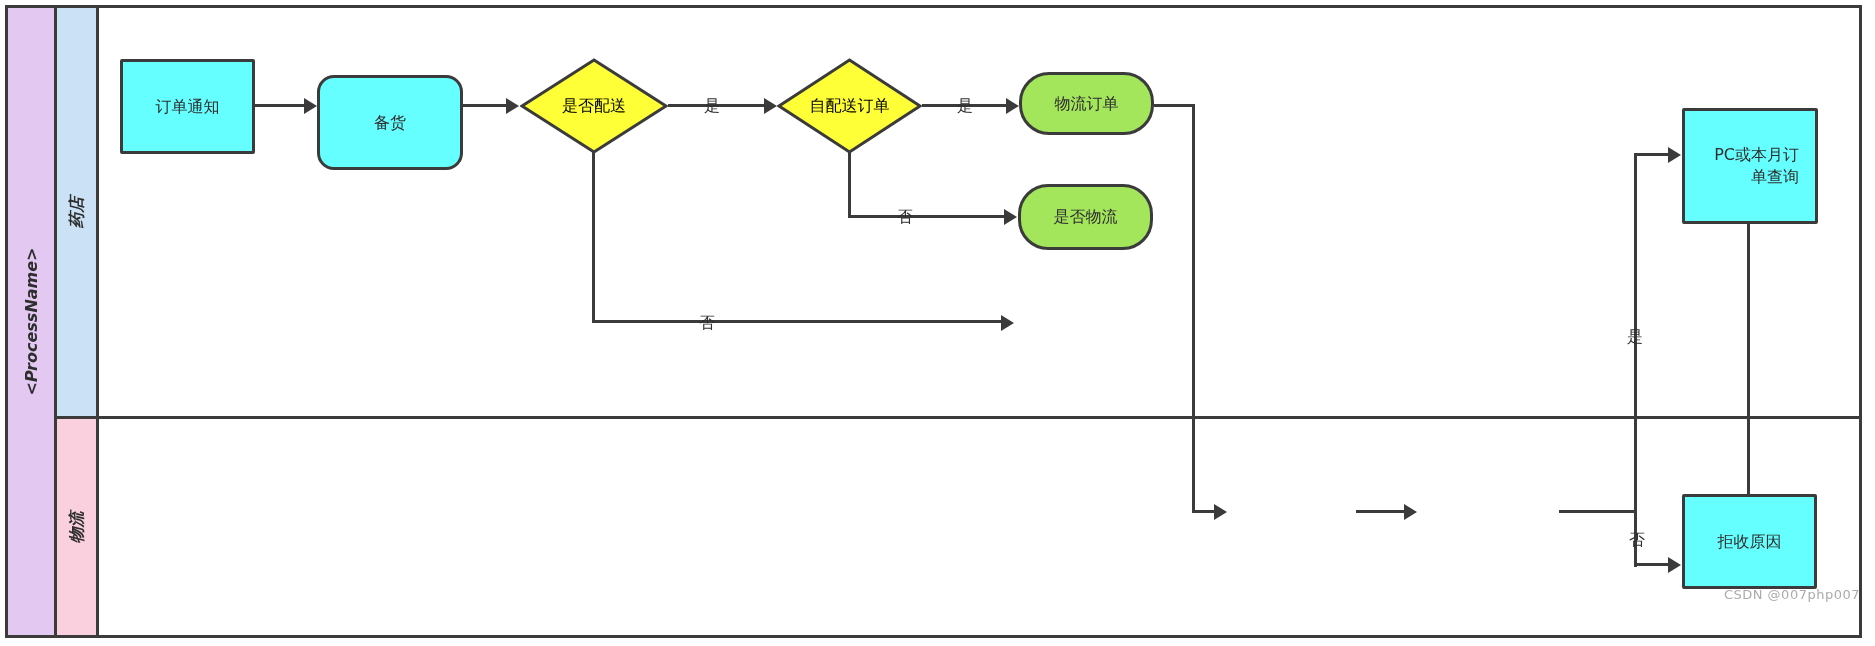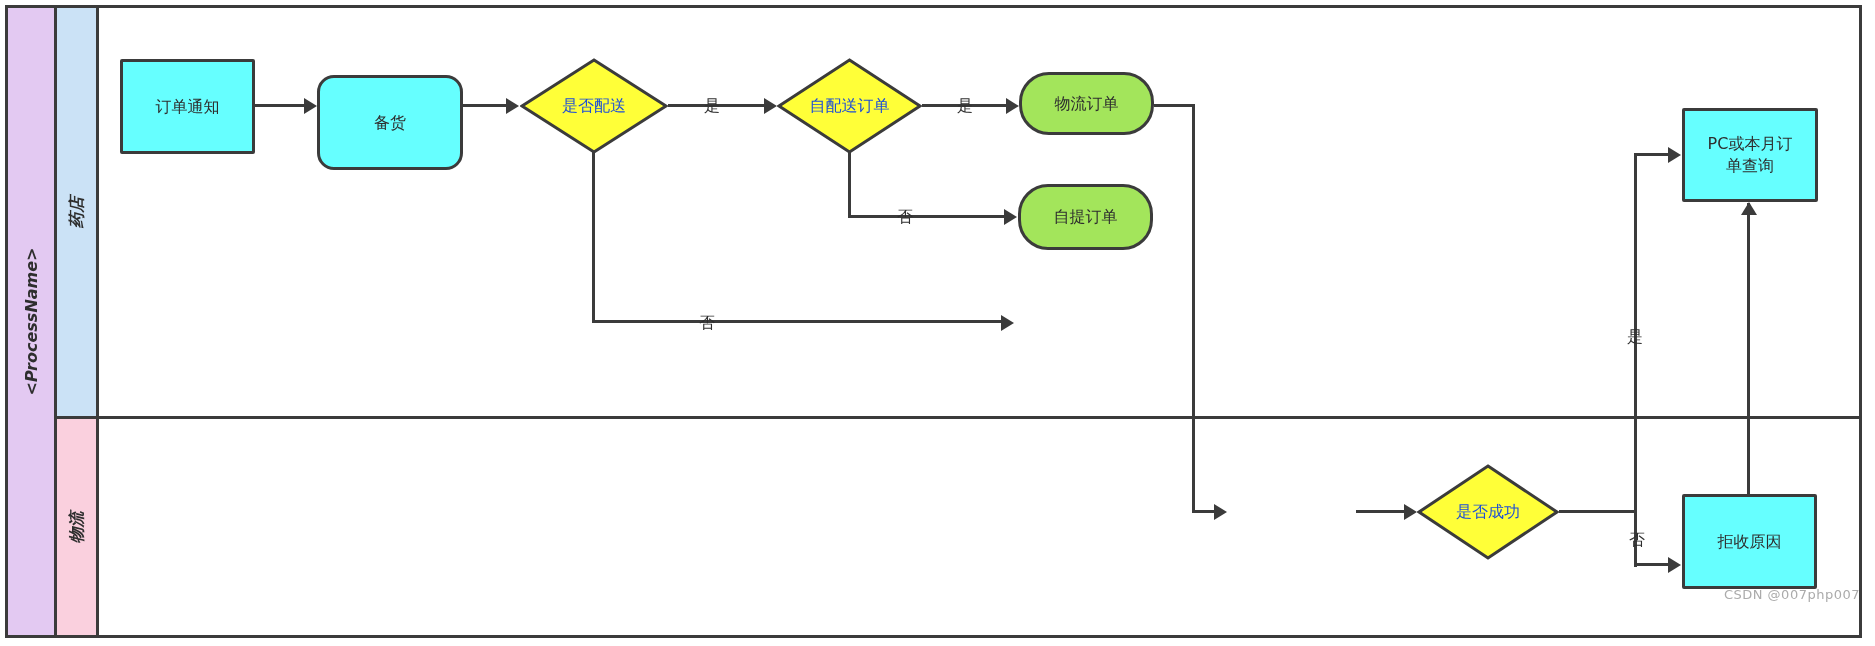--- a/index.html
+++ b/index.html
@@ -12,21 +12,21 @@
   .col{border:3px solid #3b3b3b;display:flex;align-items:center;justify-content:center;}
   .col .vtext{transform:rotate(-90deg);white-space:nowrap;font-weight:bold;font-style:italic;font-size:16px;color:#2e2e2e;}
   .node{
     border:3px solid #3b3b3b;display:flex;align-items:center;justify-content:center;
     text-align:center;font-size:16px;line-height:1.35;color:#2e2e2e;
   }
   .proc{background:#66FFFF;border-radius:2px;}
   .term{background:#A3E55B;border-radius:30px;}
   .diamond{display:block;}
   .diamond svg{position:absolute;left:0;top:0;width:100%;height:100%;}
-  .dlabel{position:absolute;left:0;top:0;right:0;bottom:0;display:flex;align-items:center;justify-content:center;font-size:16px;color:#1d4ed8;}
+  .dlabel{position:absolute;left:0;top:0;right:0;bottom:0;display:flex;align-items:center;justify-content:center;font-size:16px;color:#000000;}
   .hline{height:3px;background:#3b3b3b;}
   .vline{width:3px;background:#3b3b3b;}
   .arr-r{width:0;height:0;border-top:8px solid transparent;border-bottom:8px solid transparent;border-left:13px solid #3b3b3b;}
   .arr-u{width:0;height:0;border-left:8px solid transparent;border-right:8px solid transparent;border-bottom:13px solid #3b3b3b;}
   .elabel{transform:translate(-50%,-50%);font-size:16px;color:#2e2e2e;white-space:nowrap;}
   .watermark{font-size:13px;color:#ababab;letter-spacing:0.5px;}
 </style>
 </head>
 <body>
 
@@ -111,32 +111,26 @@
     <svg viewBox="0 0 145 96">
       <polygon points="72.5,2 143,48 72.5,94 2,48" fill="#FFFF38" stroke="#3b3b3b" stroke-width="3"></polygon>
     </svg>
     <div class="dlabel">自配送订单</div>
   </div>
 
   <div class="abs node term" style="left:1019px;top:72px;width:135px;height:63px;">
     <span>物流订单</span>
   </div>
   <div class="abs node term" style="left:1018px;top:184px;width:135px;height:66px;">
-    <span>自提订单</span>
+    <span>是否物流</span>
   </div>
 
 
-  <div class="abs diamond" style="left:1417px;top:464px;width:142px;height:96px;">
-    <svg viewBox="0 0 142 96">
-      <polygon points="71,2 140,48 71,94 2,48" fill="#FFFF38" stroke="#3b3b3b" stroke-width="3"></polygon>
-    </svg>
-    <div class="dlabel">是否成功</div>
-  </div>
 
-  <div class="abs node proc" style="left:1682px;top:108px;width:136px;height:94px;padding:0 16px;">
+  <div class="abs node proc" style="left:1682px;top:108px;width:136px;height:116px;padding:0 16px;text-align:right;">
     <span>PC或本月订单查询</span>
   </div>
   <div class="abs node proc" style="left:1682px;top:494px;width:135px;height:95px;">
     <span>拒收原因</span>
   </div>
 
   <div class="abs watermark" style="right:15px;top:587px;">CSDN @007php007</div>
 
 </div>
 

